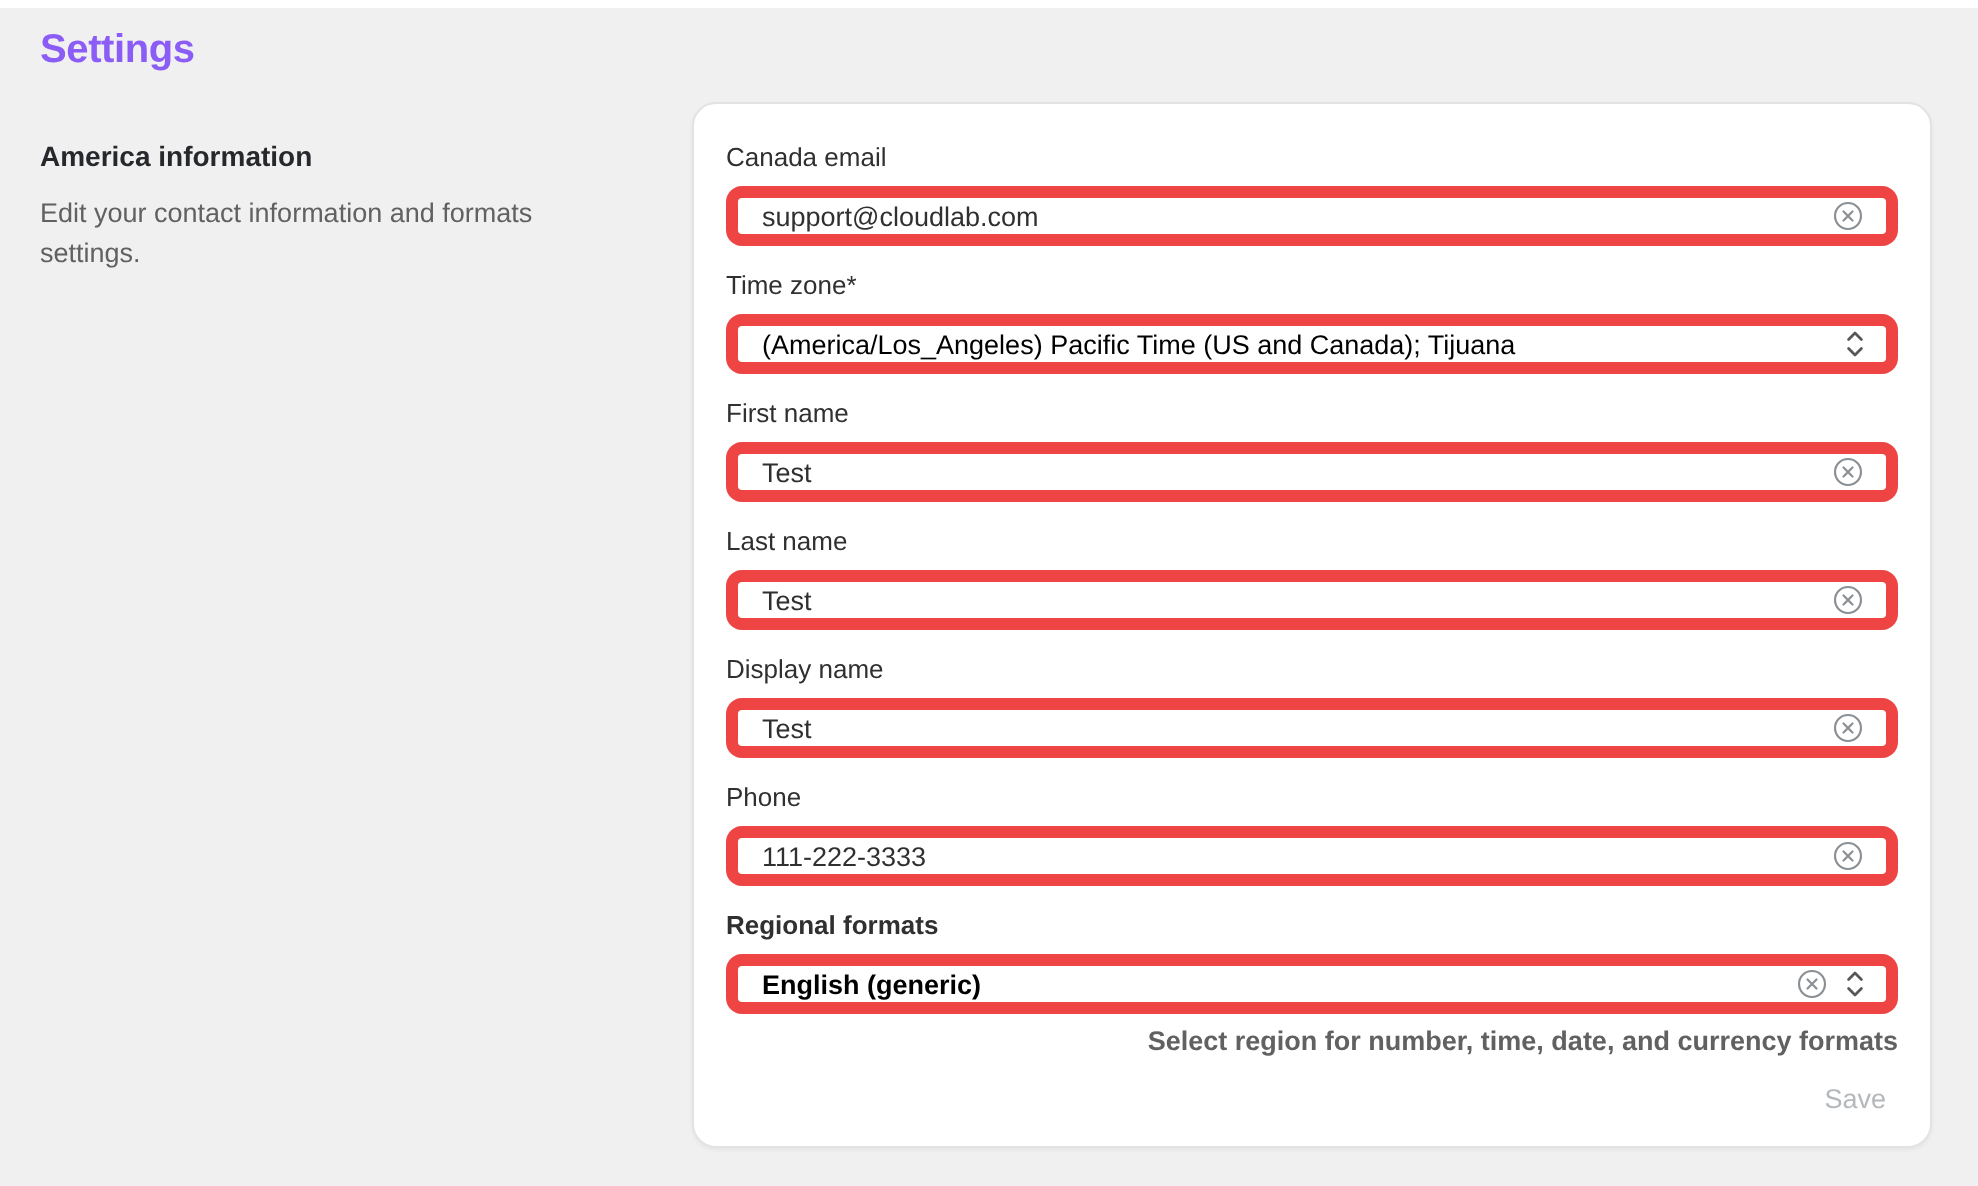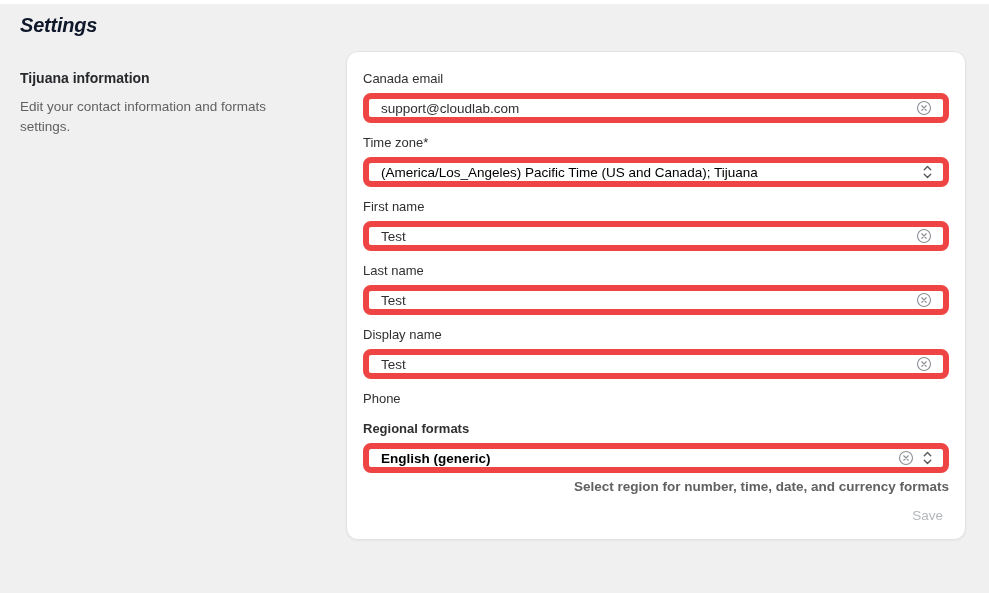--- a/index.html
+++ b/index.html
@@ -8,23 +8,22 @@
     width: 989px; height: 593px;
     overflow: hidden;
     font-family: "Liberation Sans", "DejaVu Sans", sans-serif;
     background: #f0f0f1;
   }
   .top-strip { height: 4px; background: #ffffff; }
   .page-header { padding: 9px 20px 0 20px; }
   .page-header h1 {
     margin: 0;
     font-size: 20px; line-height: 24px;
-    font-weight: 700; color: #0f172a;
+    font-weight: 700; color: #8b5cf6;
     letter-spacing: -0.2px;
-    font-style: italic;
   }
   .layout {
     display: flex;
     margin-top: 14px;
     padding: 0 23px 0 20px;
     align-items: flex-start;
   }
   .annotation {
     width: 326px; flex: none;
     padding: 17px 46px 0 0;
@@ -105,21 +104,21 @@
 
 <div class="top-strip"></div>
 
 <header class="page-header">
   <h1>Settings</h1>
 </header>
 
 <div class="layout">
 
   <aside class="annotation">
-    <h2>Tijuana information</h2>
+    <h2>America information</h2>
     <p>Edit your contact information and formats settings.</p>
   </aside>
 
   <section class="card">
 
     <div class="field">
       <label class="field-label">Canada email</label>
       <div class="control">
         <input type="text" value="support@cloudlab.com" style="">
         <button class="icon-btn">
@@ -178,20 +177,29 @@
           <svg width="18" height="18" viewBox="0 0 20 20">
               <circle cx="10" cy="10" r="7.2" fill="none" stroke="#8a8f94" stroke-width="1.2"></circle>
               <path d="M7.5 7.5 L12.5 12.5 M12.5 7.5 L7.5 12.5" stroke="#8a8f94" stroke-width="1.2" stroke-linecap="round"></path>
             </svg>
         </button>
       </div>
     </div>
 
     <div class="field">
       <label class="field-label">Phone</label>
+      <div class="control">
+        <input type="text" value="111-222-3333" style="">
+        <button class="icon-btn">
+          <svg width="18" height="18" viewBox="0 0 20 20">
+              <circle cx="10" cy="10" r="7.2" fill="none" stroke="#8a8f94" stroke-width="1.2"></circle>
+              <path d="M7.5 7.5 L12.5 12.5 M12.5 7.5 L7.5 12.5" stroke="#8a8f94" stroke-width="1.2" stroke-linecap="round"></path>
+            </svg>
+        </button>
+      </div>
     </div>
 
     <div class="field" style="margin-bottom:0;font-weight:bold;">
       <label class="field-label">Regional formats</label>
       <div class="control">
         <span class="select-value">English (generic)</span>
         <button class="icon-btn">
           <svg width="18" height="18" viewBox="0 0 20 20">
               <circle cx="10" cy="10" r="7.2" fill="none" stroke="#8a8f94" stroke-width="1.2"></circle>
               <path d="M7.5 7.5 L12.5 12.5 M12.5 7.5 L7.5 12.5" stroke="#8a8f94" stroke-width="1.2" stroke-linecap="round"></path>

